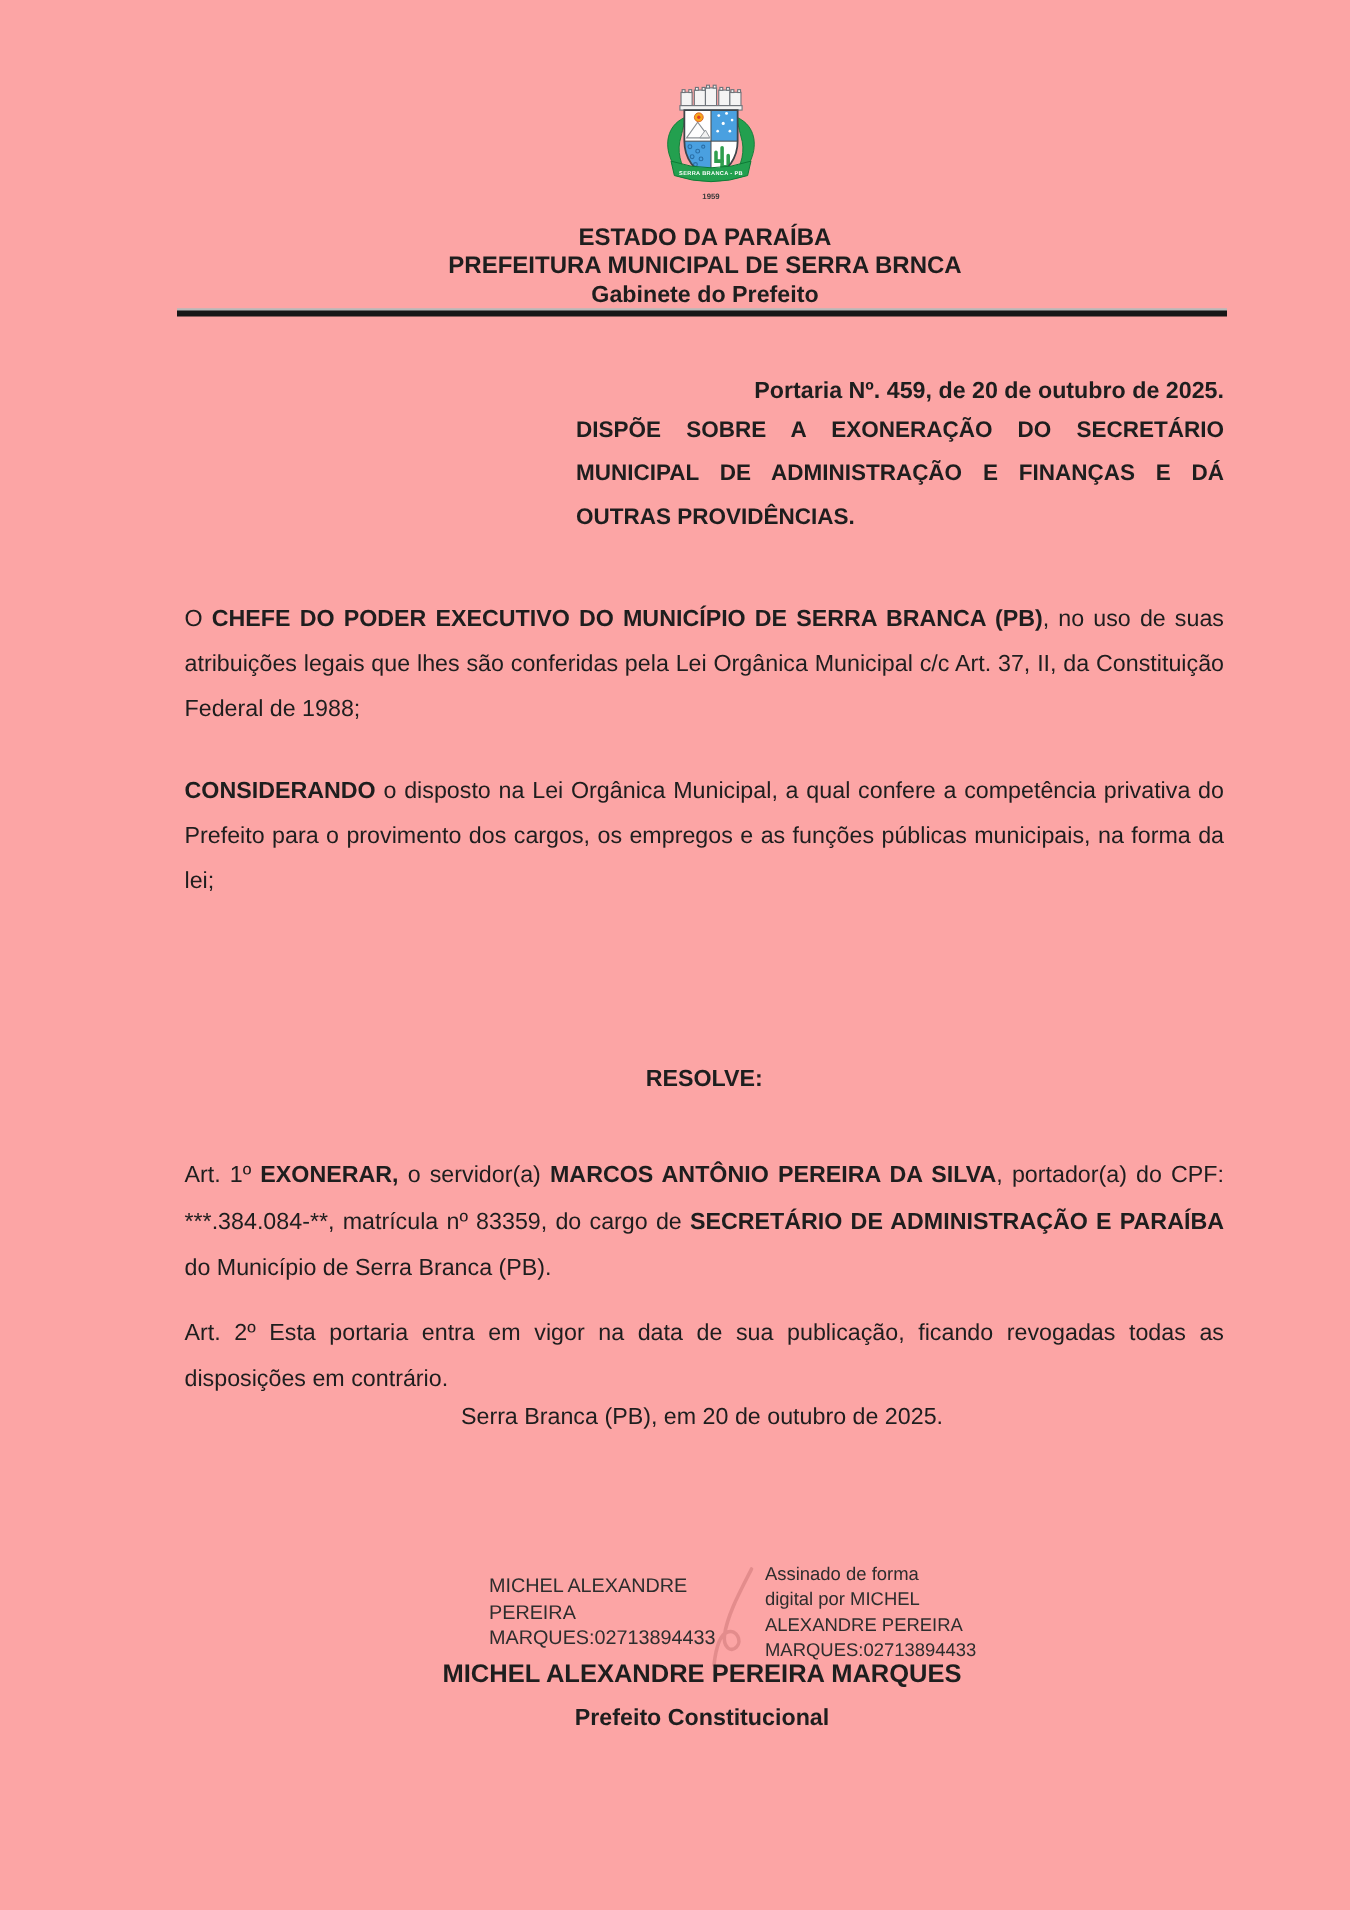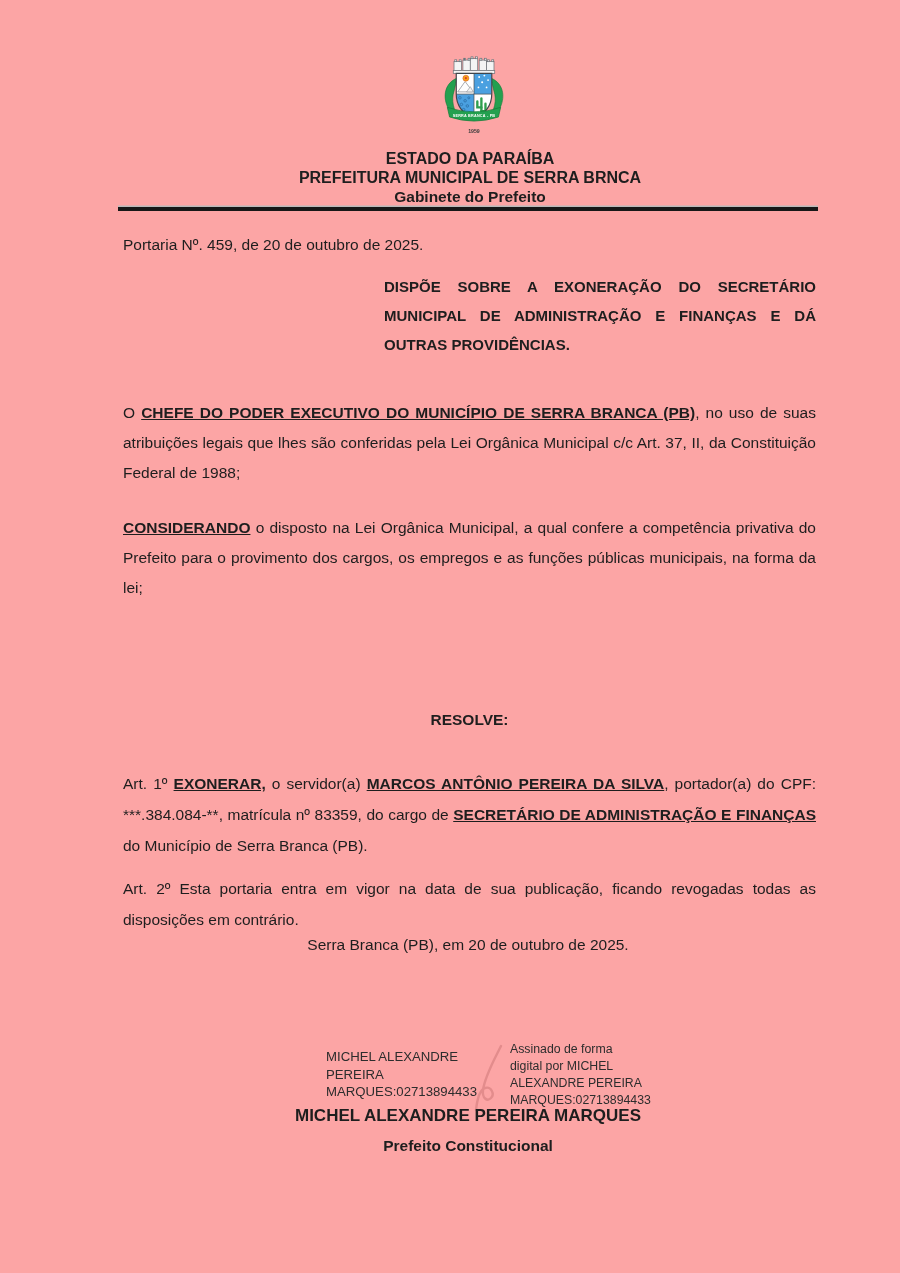--- a/index.html
+++ b/index.html
@@ -9,24 +9,24 @@
   }
   .abs{position:absolute;}
   
   .crest{left:437px;top:54px;width:74px;height:95px;}
   .header-text{left:118px;top:149px;width:704px;text-align:center;font-weight:700;}
   .header-text .h1{font-size:16px;line-height:19px;}
   .header-text .h2{font-size:16px;line-height:19px;}
   .header-text .h3{font-size:15.5px;line-height:20px;}
   .divider{left:118px;top:207px;width:700px;height:4px;background:#171717;box-shadow:0 -1.5px 0 #b9b9b9;}
   
-  .doc-title{left:123px;top:230px;width:693px;font-weight:400;font-size:15.5px;line-height:30px;}
+  .doc-title{left:123px;top:246px;width:693px;font-weight:700;font-size:15.5px;line-height:30px;text-align:right;}
   .epigraph{left:384px;top:272px;width:432px;font-weight:700;font-size:15px;line-height:29px;text-align:justify;}
   .para{left:123px;top:0;width:693px;font-size:15.5px;line-height:30px;text-align:justify;}
-  .para b{font-weight:700;text-decoration:underline;}
+  .para b{font-weight:700;}
   .p-preamble{top:382px;}
   .p-cons1{top:497px;}
   .p-cons2{top:609px;}
   .p-resolve{top:705px;font-weight:700;text-align:center;}
   .p-art1{top:752px;line-height:31px;}
   .p-art2{top:857px;line-height:31px;}
   .dateline{left:118px;top:930px;width:700px;text-align:center;font-size:15.5px;line-height:30px;}
   
   .stamp{left:326px;top:1041px;display:flex;align-items:flex-start;}
   .stamp-left{width:150px;margin-top:7px;font-size:13.2px;line-height:17.5px;color:#2d2d2d;}
@@ -126,21 +126,21 @@
 
   <div class="abs epigraph">DISPÕE SOBRE A EXONERAÇÃO DO SECRETÁRIO MUNICIPAL DE ADMINISTRAÇÃO E FINANÇAS E DÁ OUTRAS PROVIDÊNCIAS.</div>
 
   <p class="abs para p-preamble"><span>O </span><b>CHEFE DO PODER EXECUTIVO DO MUNICÍPIO DE SERRA BRANCA (PB)</b><span>, no uso de suas atribuições legais que lhes são conferidas pela Lei Orgânica Municipal c/c Art. 37, II, da Constituição Federal de 1988;</span></p>
 
   <p class="abs para p-cons1"><b>CONSIDERANDO</b><span> o disposto na Lei Orgânica Municipal, a qual confere a competência privativa do Prefeito para o provimento dos cargos, os empregos e as funções públicas municipais, na forma da lei;</span></p>
 
 
   <div class="abs para p-resolve">RESOLVE:</div>
 
-  <p class="abs para p-art1"><span>Art. 1º </span><b>EXONERAR,</b><span> o servidor(a) </span><b>MARCOS ANTÔNIO PEREIRA DA SILVA</b><span>, portador(a) do CPF: ***.384.084-**, matrícula nº 83359, do cargo de </span><b>SECRETÁRIO DE ADMINISTRAÇÃO E FINANÇAS</b><span> do Município de Serra Branca (PB).</span></p>
+  <p class="abs para p-art1"><span>Art. 1º </span><b>EXONERAR,</b><span> o servidor(a) </span><b>MARCOS ANTÔNIO PEREIRA DA SILVA</b><span>, portador(a) do CPF: ***.384.084-**, matrícula nº 83359, do cargo de </span><b>SECRETÁRIO DE ADMINISTRAÇÃO E PARAÍBA</b><span> do Município de Serra Branca (PB).</span></p>
 
   <p class="abs para p-art2">Art. 2º Esta portaria entra em vigor na data de sua publicação, ficando revogadas todas as disposições em contrário.</p>
 
   <div class="abs dateline">Serra Branca (PB), em 20 de outubro de 2025.</div>
 
   <div class="abs stamp">
     <div class="stamp-left">
         <div>MICHEL ALEXANDRE</div>
         <div>PEREIRA</div>
         <div>MARQUES:02713894433</div>

